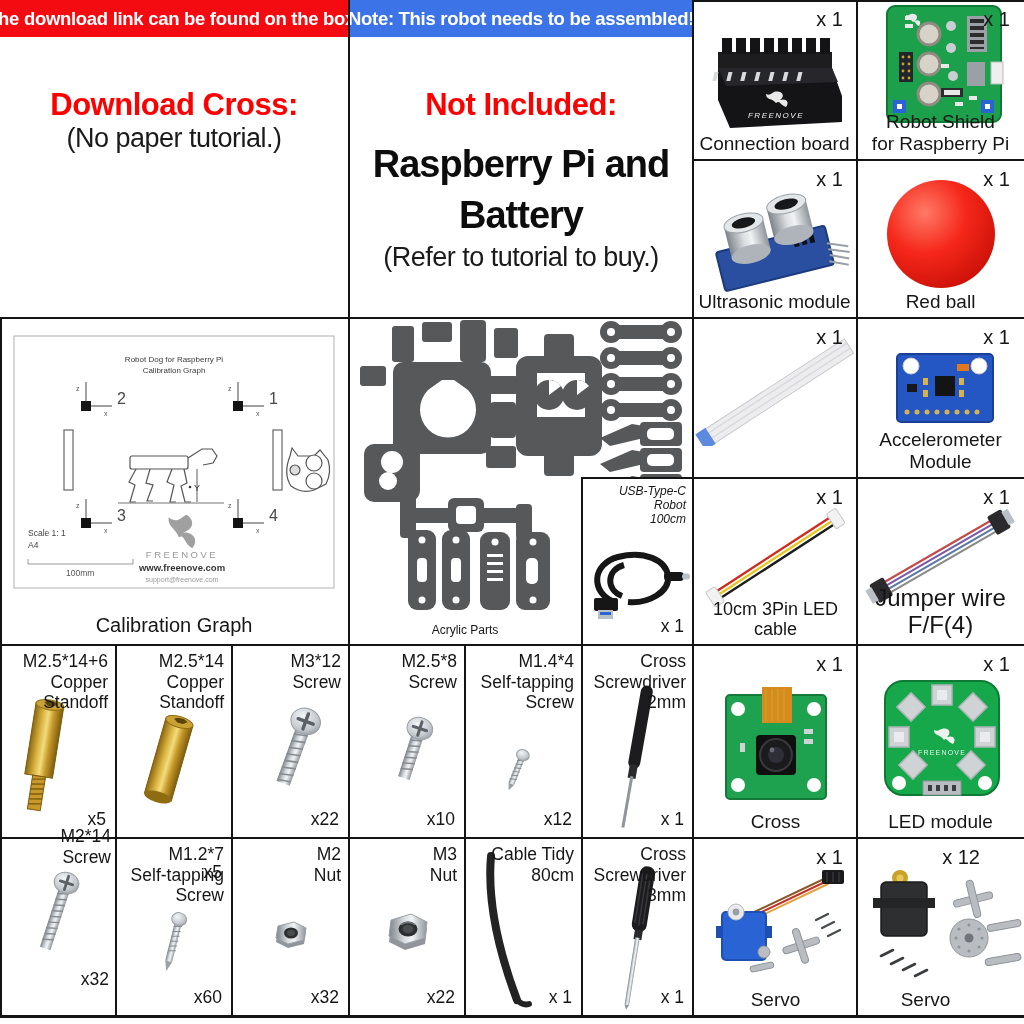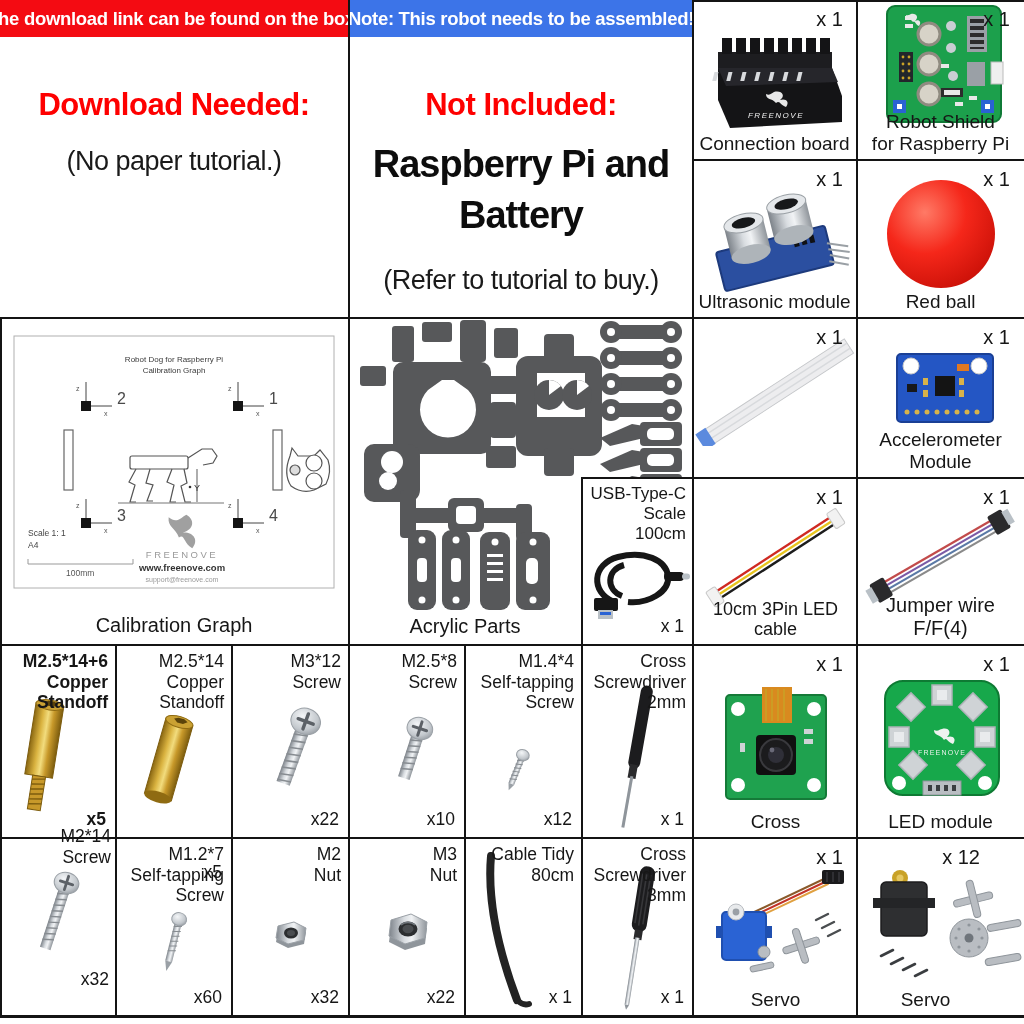--- a/index.html
+++ b/index.html
@@ -12,21 +12,21 @@
     color:#fff;font-size:18.5px;font-weight:700;letter-spacing:-0.3px;white-space:nowrap;z-index:3;}
   .pic-qty{position:absolute;top:8px;right:14px;font-size:20px;color:#161616;z-index:4;}
   .caption{position:absolute;left:0;right:0;bottom:6px;text-align:center;font-size:19px;color:#161616;
     line-height:1.12;z-index:4;}
   .caption .ln{display:block;}
   .hw-label{position:absolute;top:6px;right:8px;text-align:right;font-size:17.5px;line-height:1.18;color:#161616;z-index:4;}
   .hw-qty{position:absolute;bottom:8px;right:10px;font-size:17.5px;color:#161616;z-index:4;}
   .info-cell{text-align:center;}
   .info-head{font-size:31px;font-weight:700;color:#fe0000;margin-top:50px;letter-spacing:-0.5px;}
   .info-title{font-size:38px;font-weight:700;color:#0d0d0d;margin-top:16px;line-height:1.35;letter-spacing:-1px;}
-  .info-note{font-size:27px;color:#1a1a1a;margin-top:23px;letter-spacing:-0.5px;}
+  .info-note{font-size:27px;color:#1a1a1a;margin-top:0;letter-spacing:-0.5px;}
   svg{display:block;}
   svg text{font-family:"Liberation Sans","DejaVu Sans",sans-serif;}
 </style>
 </head>
 <body>
 
 <svg width="0" height="0" style="position:absolute" aria-hidden="true">
  <defs>
   <linearGradient id="gGold" x1="0" y1="0" x2="1" y2="0">
    <stop offset="0" stop-color="#8a6712"></stop>
@@ -57,21 +57,21 @@
 <div id="canvas">
 
   <div class="banner" style="left:0;width:348px;background:#f40b12;">
     <span>The download link can be found on the box!</span>
   </div>
   <div class="banner" style="left:350px;width:342px;background:#3c74e8;">
     <span>Note: This robot needs to be assembled!</span>
   </div>
 
   <div class="cell info-cell" style="left:0;top:37px;width:348px;height:281px;">
-    <div class="info-head">Download Needed:</div>
+    <div class="info-head">Download Cross:</div>
     <div class="info-note">(No paper tutorial.)</div>
   </div>
   <div class="cell info-cell" style="left:350px;top:37px;width:342px;height:281px;">
     <div class="info-head">Not Included:</div>
     <div class="info-title">
       <span class="ln" style="display:block">Raspberry Pi and</span>
       <span class="ln" style="display:block">Battery</span>
     </div>
     <div class="info-note">(Refer to tutorial to buy.)</div>
   </div>
@@ -244,21 +244,21 @@
             <rect x="139" y="244" width="16" height="3"></rect>
             <rect x="139" y="252" width="16" height="3"></rect>
             <rect x="139" y="260" width="16" height="3"></rect>
           <circle cx="147" cy="224" r="3.5"></circle>
             <circle cx="185" cy="224" r="3.5"></circle>
             <circle cx="185" cy="282" r="3.5"></circle>
           <rect x="178" y="240" width="12" height="26" rx="5"></rect>
         </g>
       </g>
     </svg>
-    <div class="caption" style="left:0;right:auto;width:234px;font-size:20px;bottom:8px;">Acrylic Parts</div>
+    <div class="caption" style="left:0;right:auto;width:234px;font-size:12px;bottom:8px;">Acrylic Parts</div>
   </div>
 
   <div class="cell" style="left:692px;top:0;width:165px;height:160px;">
     <div class="pic-qty">x 1</div>
     <svg class="abs" style="left:12px;top:34px;" width="140" height="100" viewBox="0 0 140 100">
       <rect x="14" y="18" width="114" height="16" fill="#1d1d20"></rect>
       <g fill="#141416">
         <rect x="18" y="4" width="10" height="16"></rect>
           <rect x="32" y="4" width="10" height="16"></rect>
           <rect x="46" y="4" width="10" height="16"></rect>
@@ -420,23 +420,23 @@
           <circle cx="84" cy="62" r="2.5"></circle>
       </g>
     </svg>
     <div class="caption">
       <span class="ln">Accelerometer</span>
       <span class="ln">Module</span>
     </div>
   </div>
 
   <div class="cell" style="left:582px;top:478px;width:112px;height:167px;background:#fff;z-index:3;">
-    <div class="hw-label" style="font-size:17px;">
+    <div class="hw-label" style="font-size:12px;font-style:italic;">
       <div>USB-Type-C</div>
-      <div>Scale</div>
+      <div>Robot</div>
       <div>100cm</div>
     </div>
     <svg class="abs" style="left:2px;top:62px;" width="108" height="82" viewBox="0 0 108 82">
       <path d="M30,62 C6,52 8,24 34,17 C60,10 82,20 84,36 C86,52 64,64 44,62" fill="none" stroke="#161616" stroke-width="6"></path>
       <path d="M38,56 C22,50 22,30 40,25" fill="none" stroke="#161616" stroke-width="6"></path>
       <rect x="80" y="32" width="20" height="9" rx="4" fill="#161616"></rect>
       <rect x="98" y="33.5" width="8" height="6" rx="3" fill="#b9c0c6"></rect>
       <rect x="10" y="58" width="24" height="13" rx="2" fill="#161616"></rect>
       <rect x="14" y="70" width="15" height="9" fill="#b9c0c6"></rect>
       <rect x="16" y="72" width="11" height="3" fill="#2a63d4"></rect>
@@ -467,26 +467,26 @@
         <line x1="22" y1="63" x2="146" y2="63" stroke="#c24b4b" stroke-width="2.2"></line>
         <line x1="22" y1="67" x2="146" y2="67" stroke="#7a5ba6" stroke-width="2.2"></line>
         <line x1="22" y1="71" x2="146" y2="71" stroke="#5b7aa6" stroke-width="2.2"></line>
         <line x1="22" y1="75" x2="146" y2="75" stroke="#8a8a8a" stroke-width="2.2"></line>
         <rect x="8" y="58" width="16" height="21" rx="2" fill="#2a2a2c"></rect>
         <rect x="2" y="61" width="7" height="15" fill="#b9c0c6"></rect>
         <rect x="144" y="58" width="16" height="21" rx="2" fill="#2a2a2c"></rect>
         <rect x="159" y="61" width="7" height="15" fill="#b9c0c6"></rect>
       </g>
     </svg>
-    <div class="caption" style="font-size:20px;margin-top:28px;">
+    <div class="caption" style="font-size:24px;margin-top:28px;">
       <span class="ln">Jumper wire F/F(4)</span>
     </div>
   </div>
 
-  <div class="cell" style="left:0;top:645px;width:116px;height:193px;font-weight:bold;">
+  <div class="cell" style="left:0;top:645px;width:116px;height:193px;">
     <div class="hw-label">
       <div>M2.5*14+6</div>
       <div>Copper</div>
       <div>Standoff</div>
     </div>
     <svg class="abs" style="left:6px;top:50px;" width="80" height="138" viewBox="0 0 80 138">
       <g transform="rotate(9 40 60)">
         <rect x="22" y="10" width="28" height="72" fill="url(#gGold)" stroke="#7c5c0e" stroke-width="1"></rect>
         <ellipse cx="36" cy="10" rx="14" ry="5" fill="#caa133" stroke="#8f6b12"></ellipse>
         <polygon points="30,8 34,6 40,6 44,8 40,11 34,11" fill="#5a430a"></polygon>

